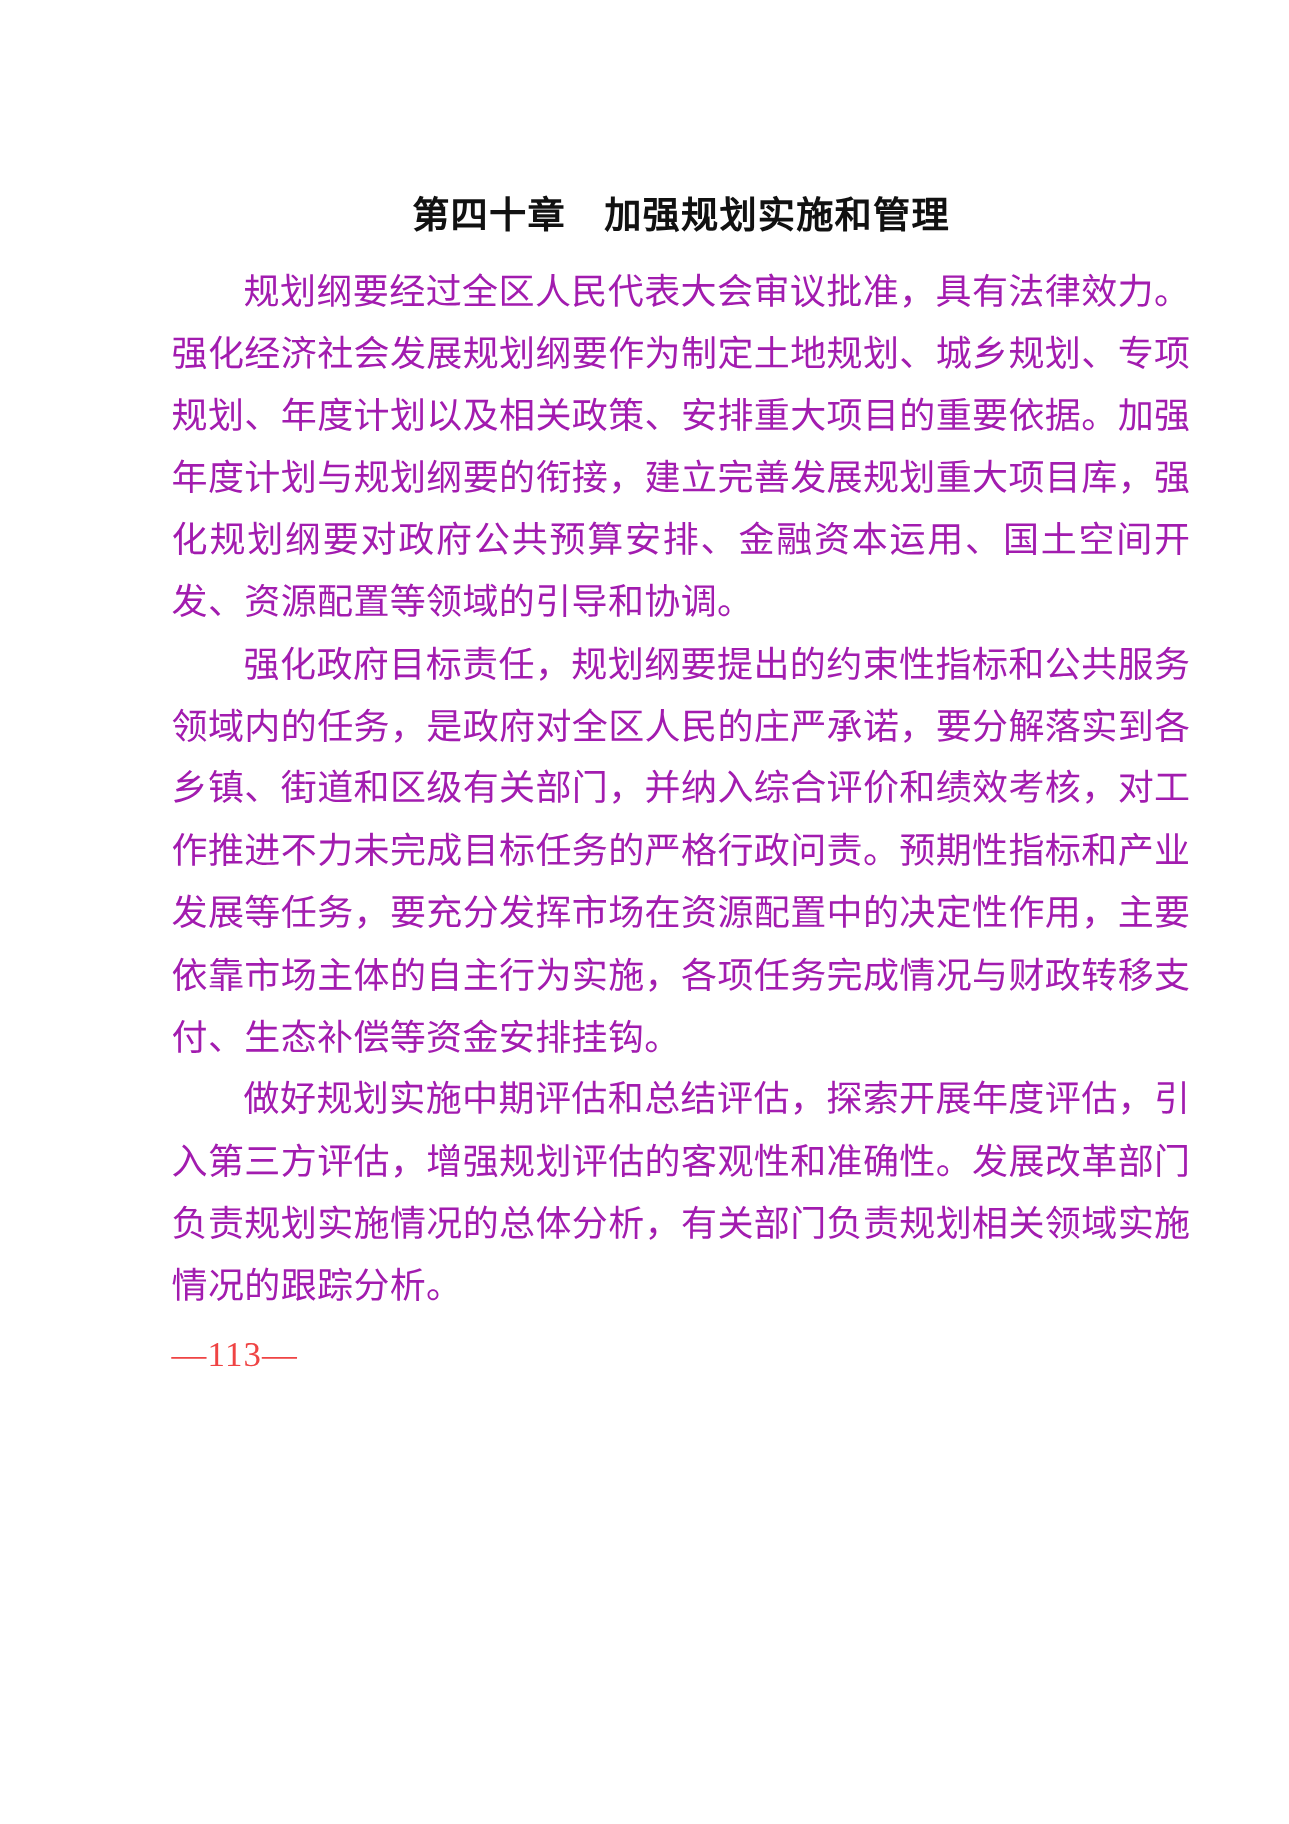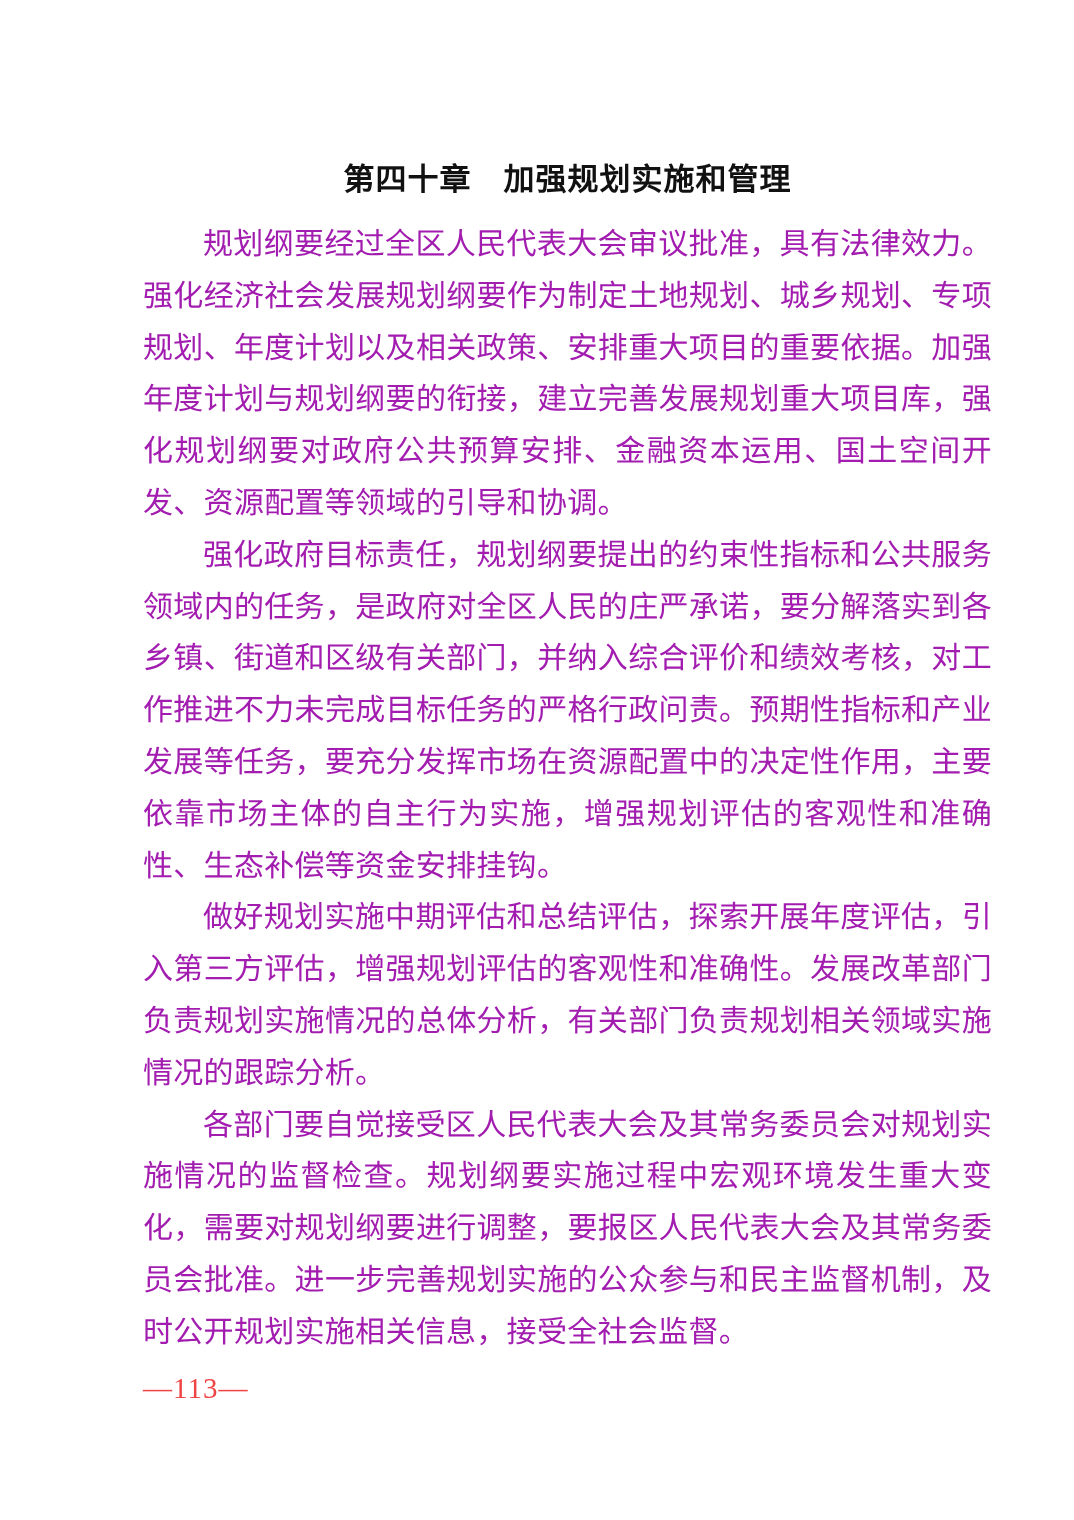--- a/index.html
+++ b/index.html
@@ -49,19 +49,18 @@
   }
 </style>
 </head>
 <body>
 
 <div class="page">
   <h1 class="chapter-title">第四十章　加强规划实施和管理</h1>
 
   <div class="content">
     <p>规划纲要经过全区人民代表大会审议批准，具有法律效力。强化经济社会发展规划纲要作为制定土地规划、城乡规划、专项规划、年度计划以及相关政策、安排重大项目的重要依据。加强年度计划与规划纲要的衔接，建立完善发展规划重大项目库，强化规划纲要对政府公共预算安排、金融资本运用、国土空间开发、资源配置等领域的引导和协调。</p>
-    <p>强化政府目标责任，规划纲要提出的约束性指标和公共服务领域内的任务，是政府对全区人民的庄严承诺，要分解落实到各乡镇、街道和区级有关部门，并纳入综合评价和绩效考核，对工作推进不力未完成目标任务的严格行政问责。预期性指标和产业发展等任务，要充分发挥市场在资源配置中的决定性作用，主要依靠市场主体的自主行为实施，增强规划评估的客观性和准确性、生态补偿等资金安排挂钩。</p>
+    <p>强化政府目标责任，规划纲要提出的约束性指标和公共服务领域内的任务，是政府对全区人民的庄严承诺，要分解落实到各乡镇、街道和区级有关部门，并纳入综合评价和绩效考核，对工作推进不力未完成目标任务的严格行政问责。预期性指标和产业发展等任务，要充分发挥市场在资源配置中的决定性作用，主要依靠市场主体的自主行为实施，各项任务完成情况与财政转移支付、生态补偿等资金安排挂钩。</p>
     <p>做好规划实施中期评估和总结评估，探索开展年度评估，引入第三方评估，增强规划评估的客观性和准确性。发展改革部门负责规划实施情况的总体分析，有关部门负责规划相关领域实施情况的跟踪分析。</p>
-    <p>各部门要自觉接受区人民代表大会及其常务委员会对规划实施情况的监督检查。规划纲要实施过程中宏观环境发生重大变化，需要对规划纲要进行调整，要报区人民代表大会及其常务委员会批准。进一步完善规划实施的公众参与和民主监督机制，及时公开规划实施相关信息，接受全社会监督。</p>
   </div>
 
   <div class="page-number">—113—</div>
 </div>
 
 </body></html>

